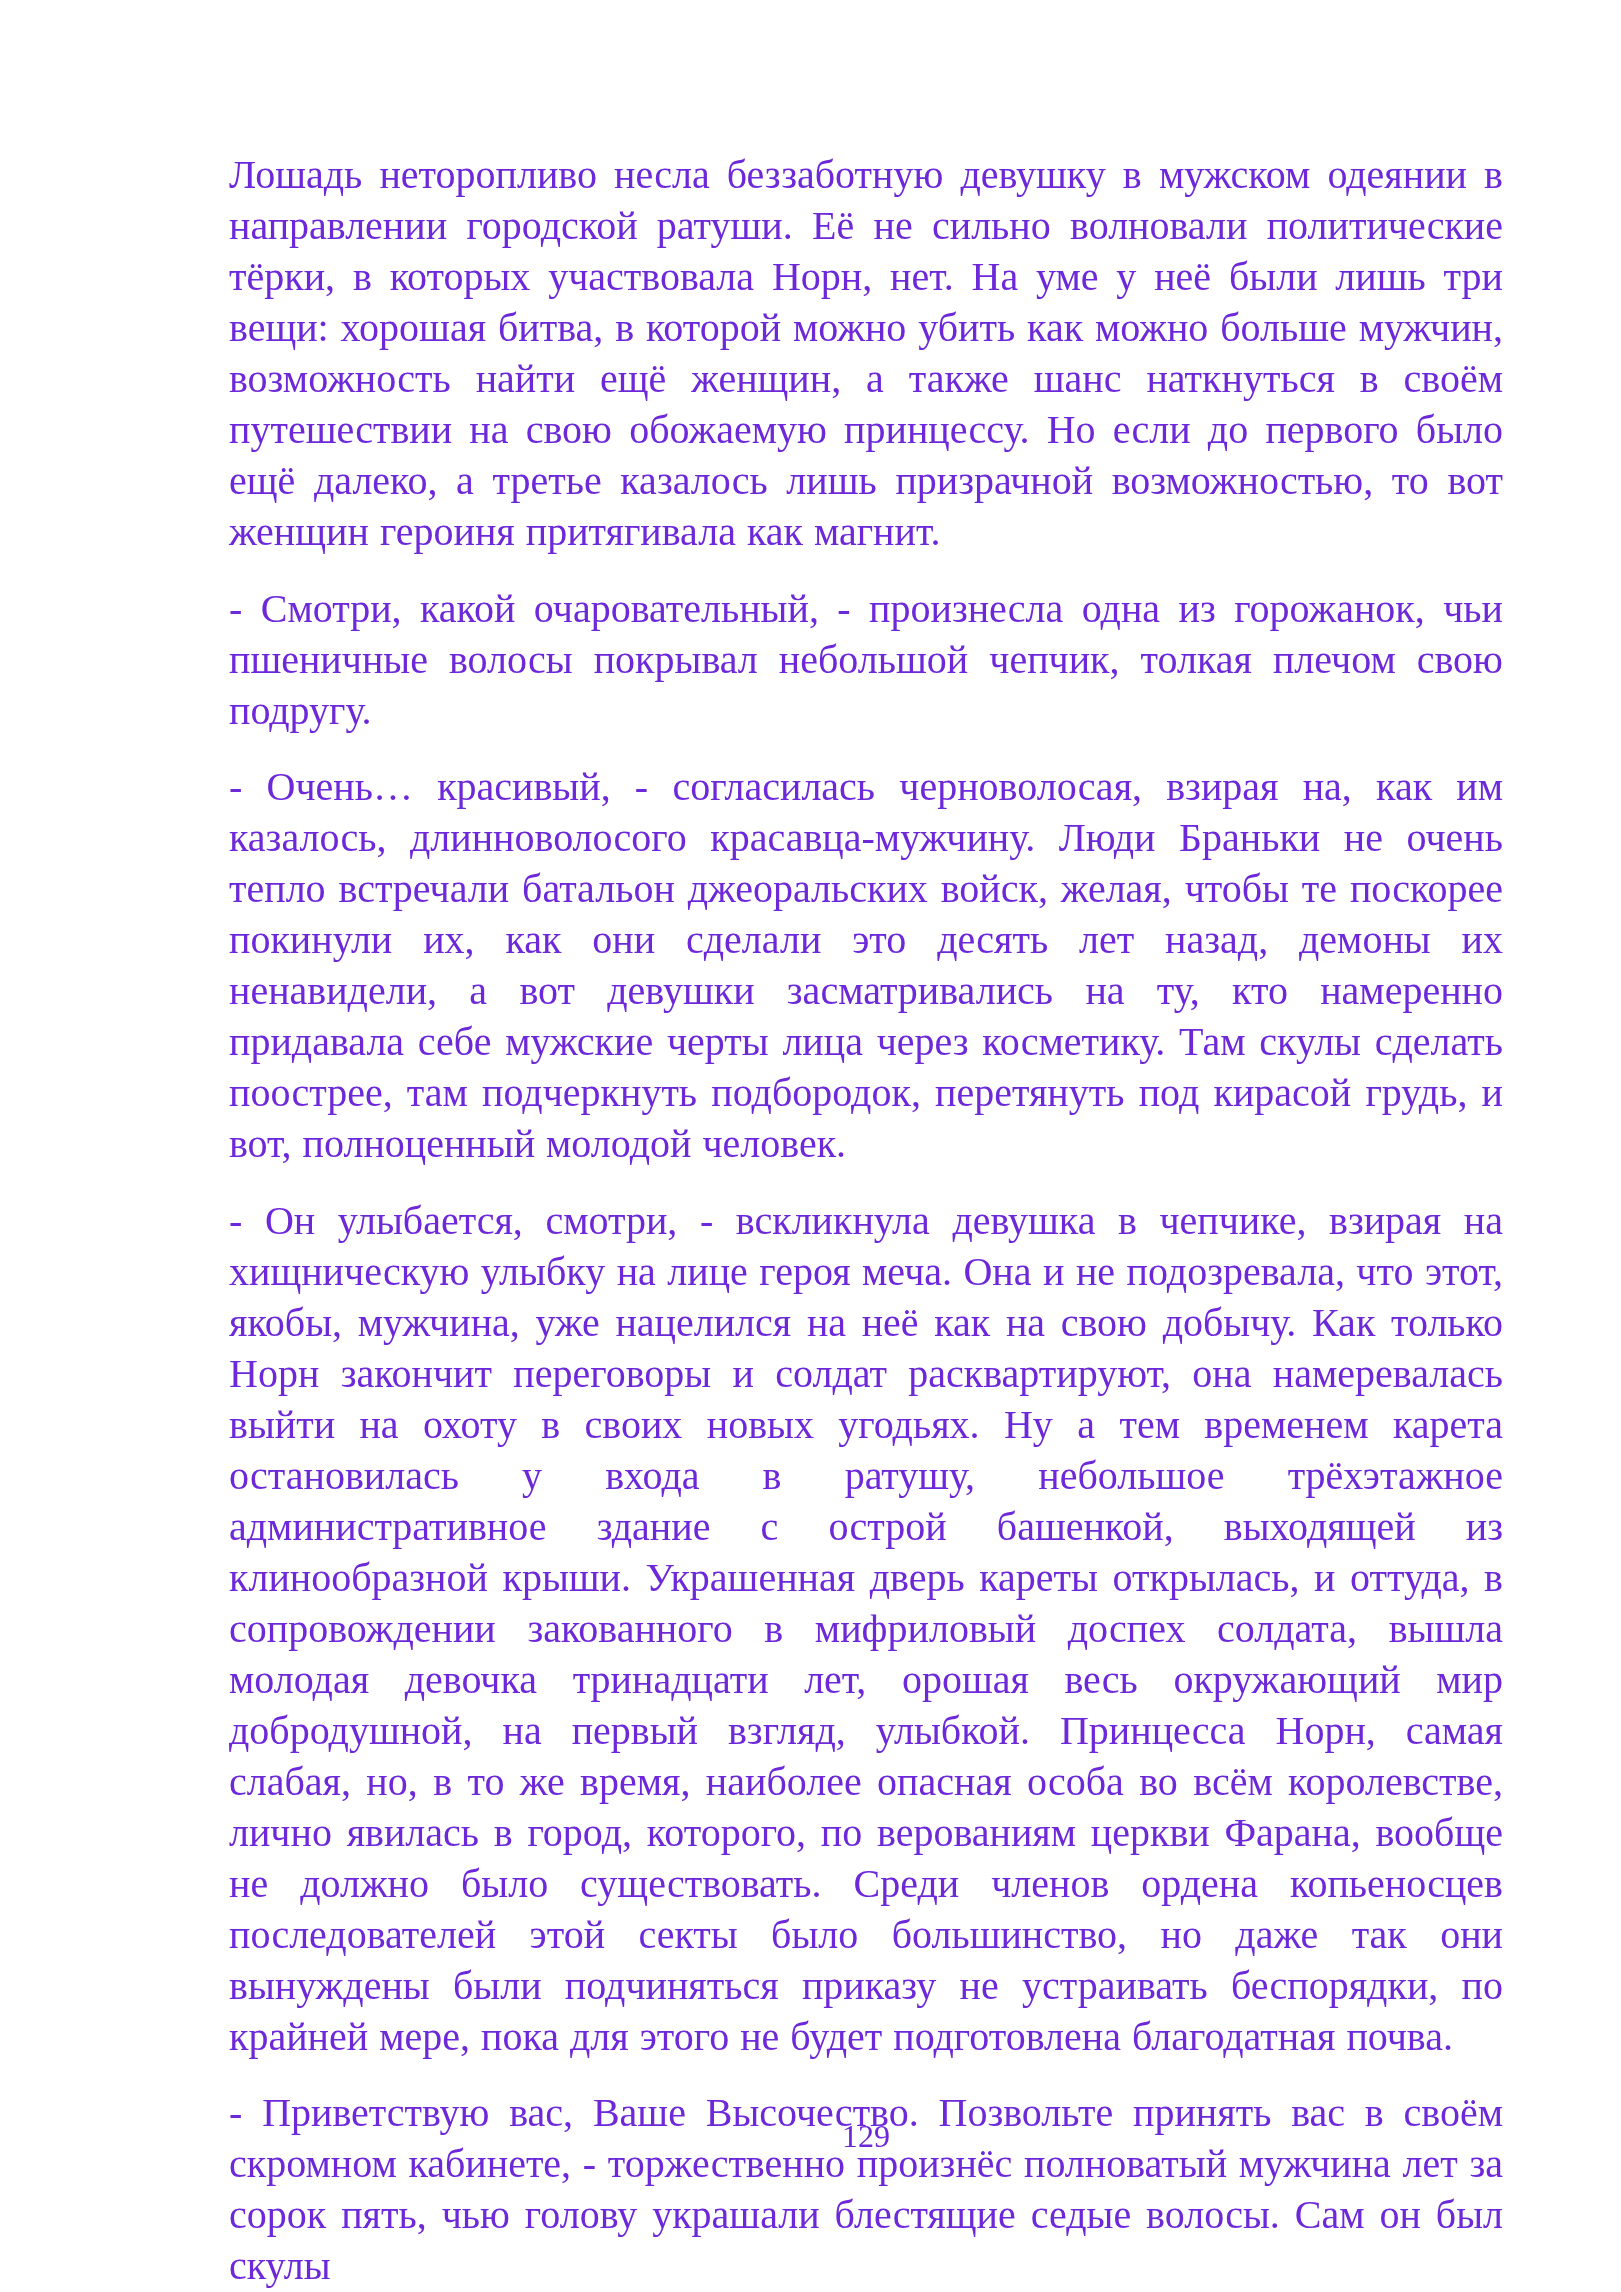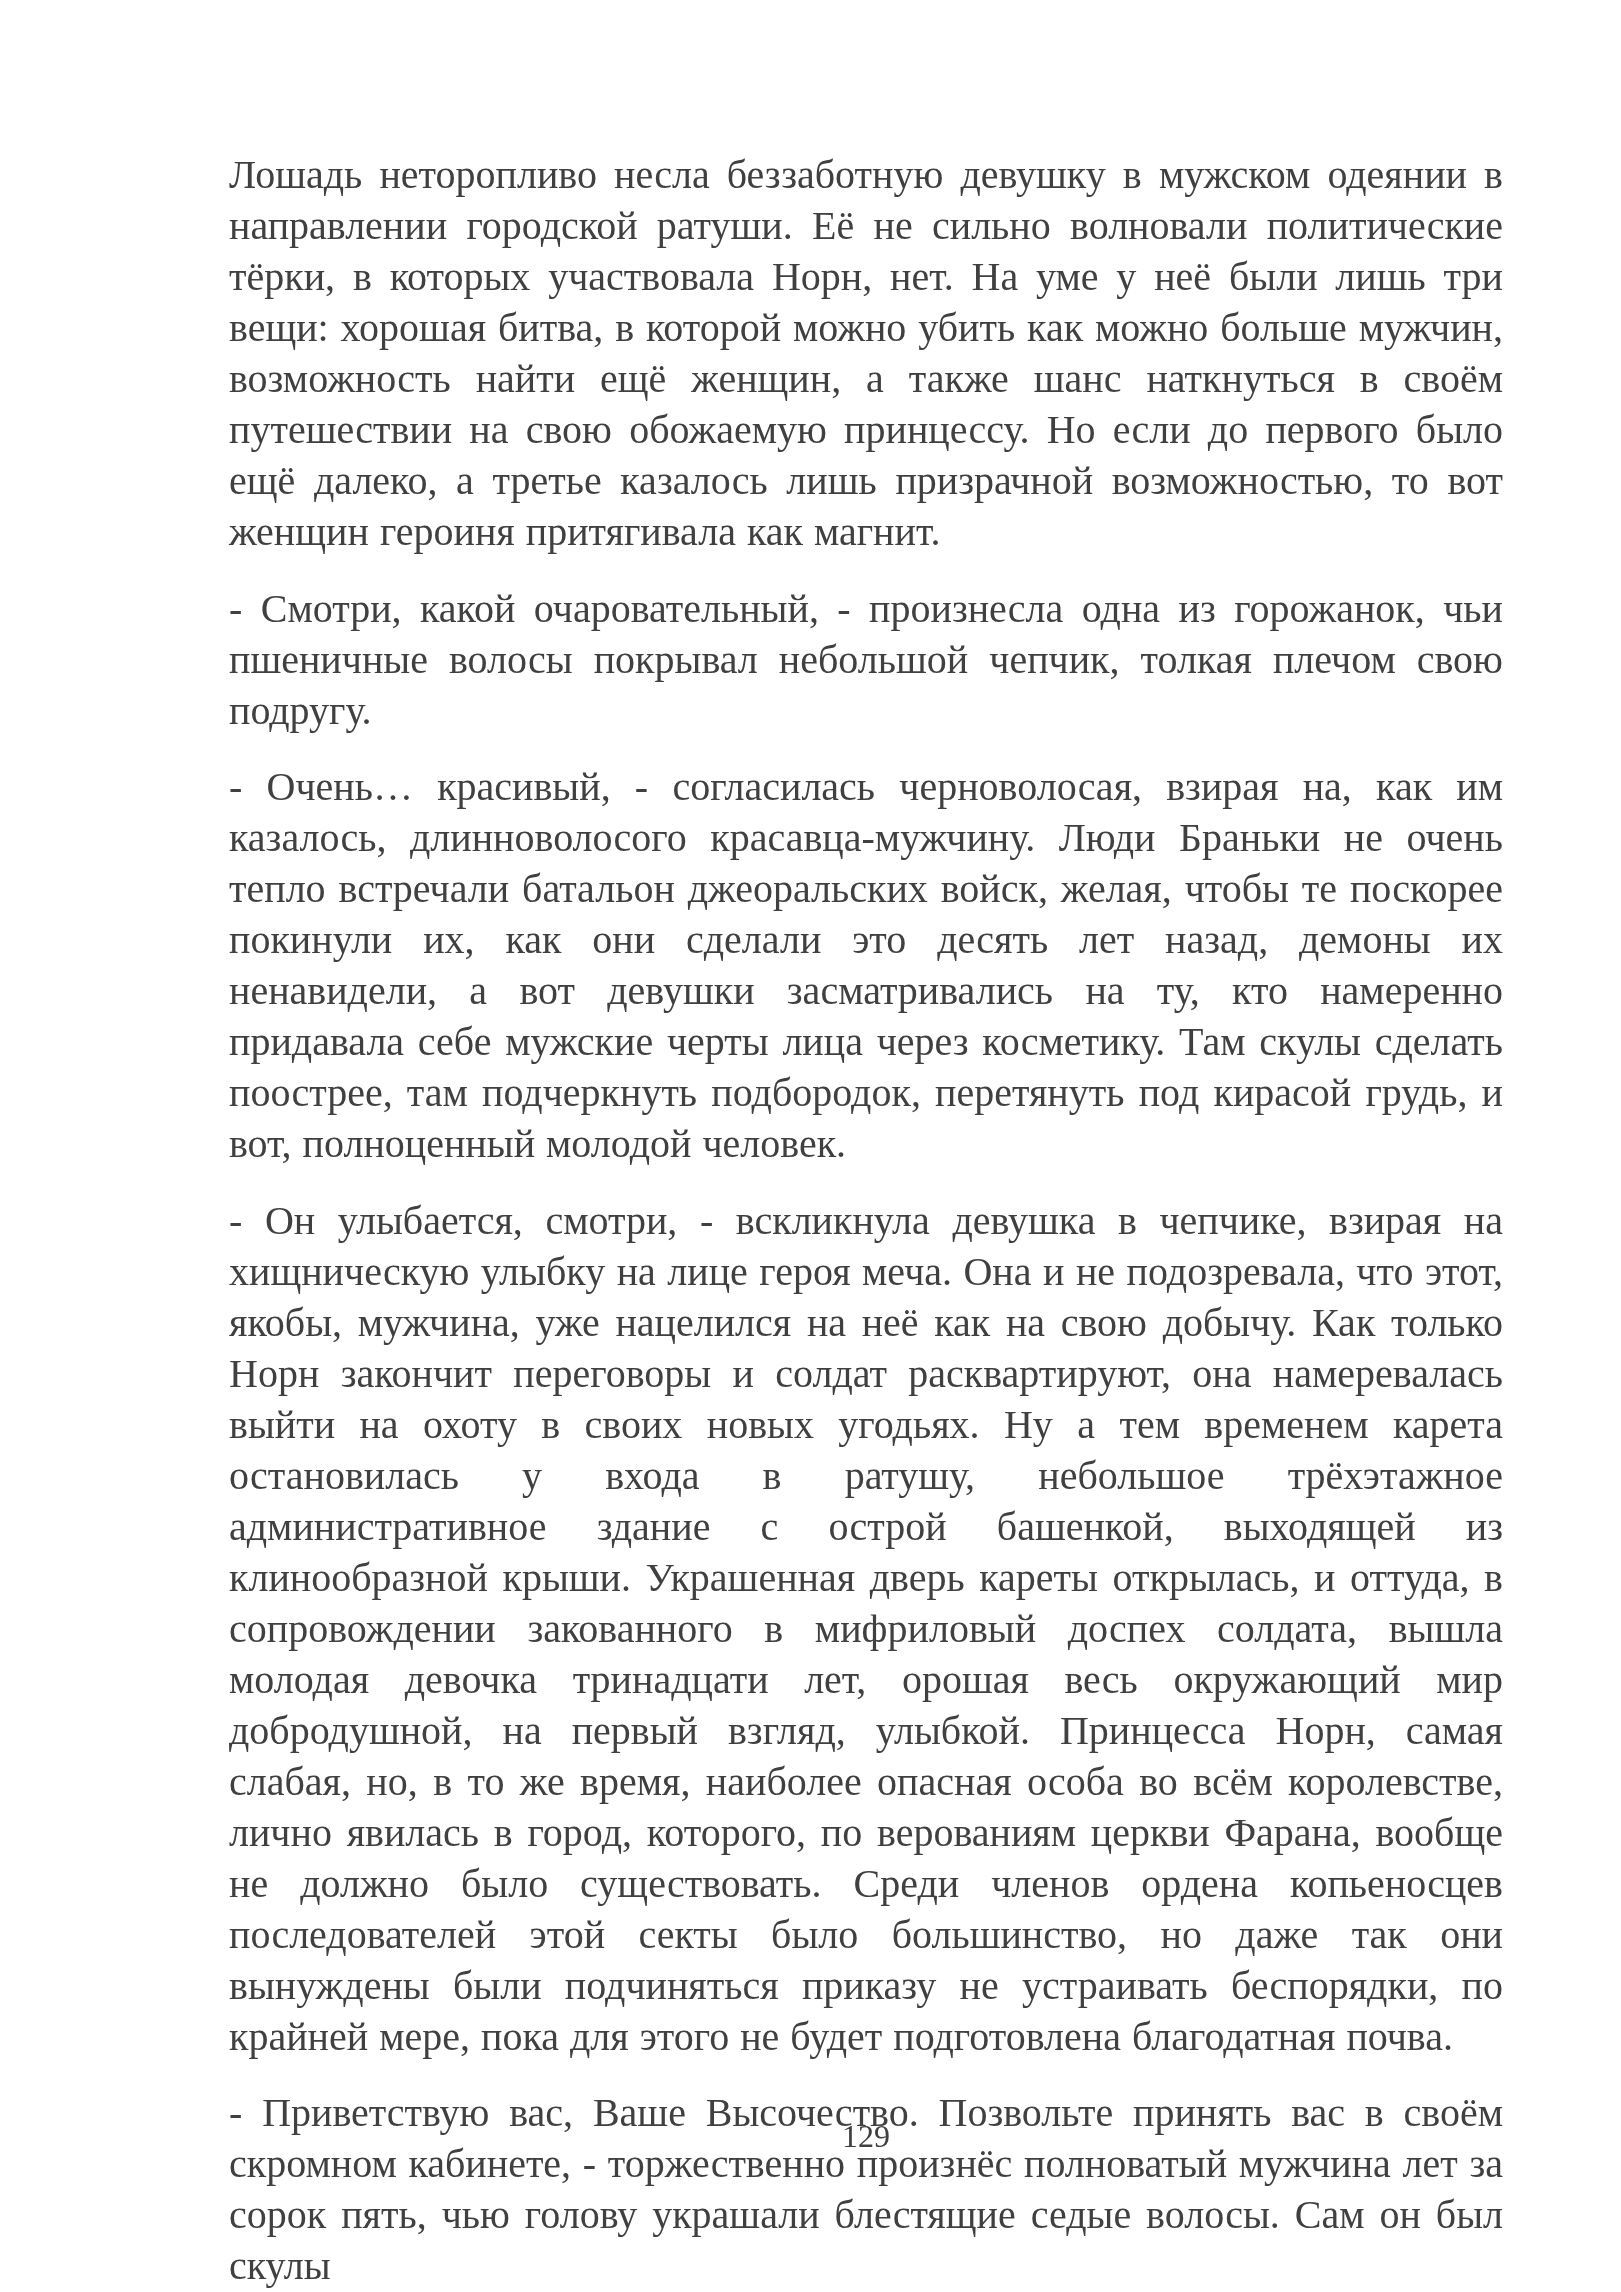--- a/index.html
+++ b/index.html
@@ -7,21 +7,21 @@
     padding: 0;
     background: #ffffff;
   }
   .page {
     position: relative;
     width: 1621px;
     height: 2293px;
     background: #ffffff;
     overflow: hidden;
     font-family: "Liberation Serif", "DejaVu Serif", serif;
-    color: #404040;
+    color: #6d28d9;
   }
   .text-block {
     position: absolute;
     left: 229px;
     top: 149px;
     width: 1274px;
   }
   .text-block p {
     margin: 0 0 25.5px 0;
     font-size: 40px;

